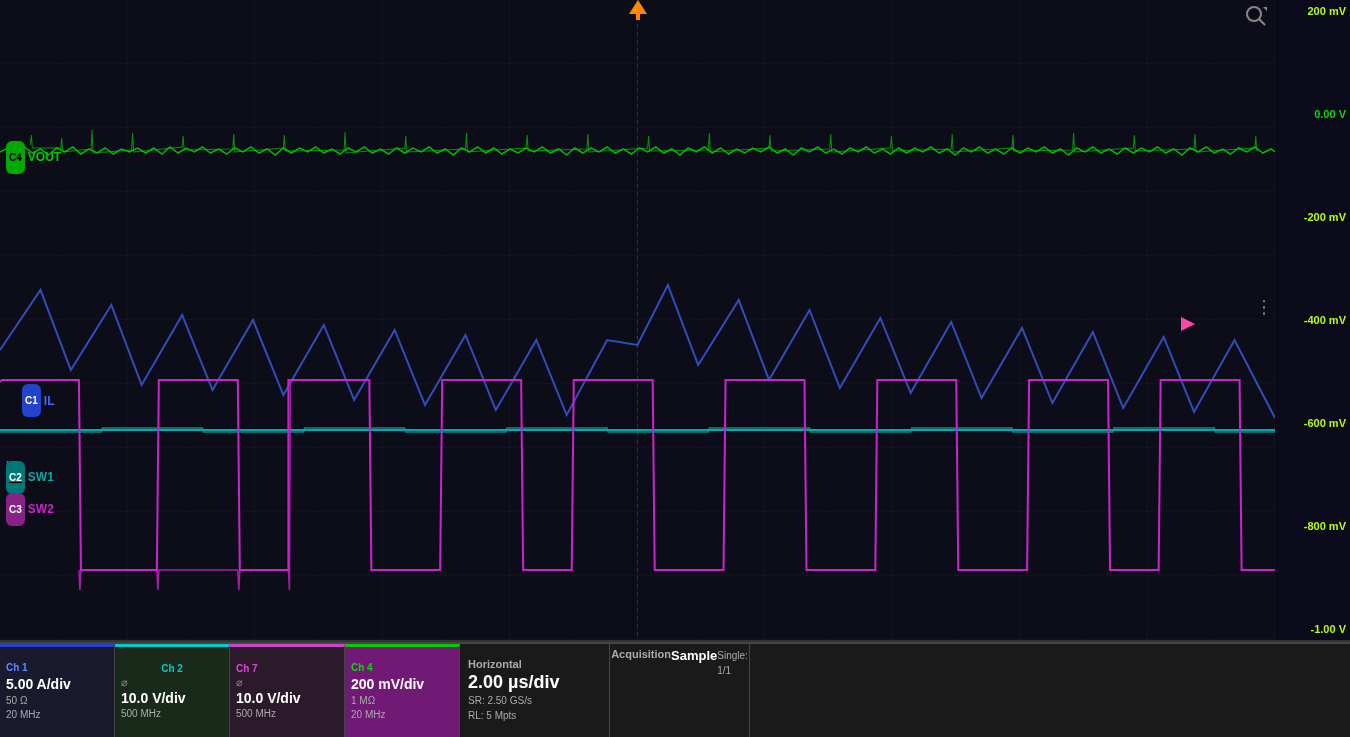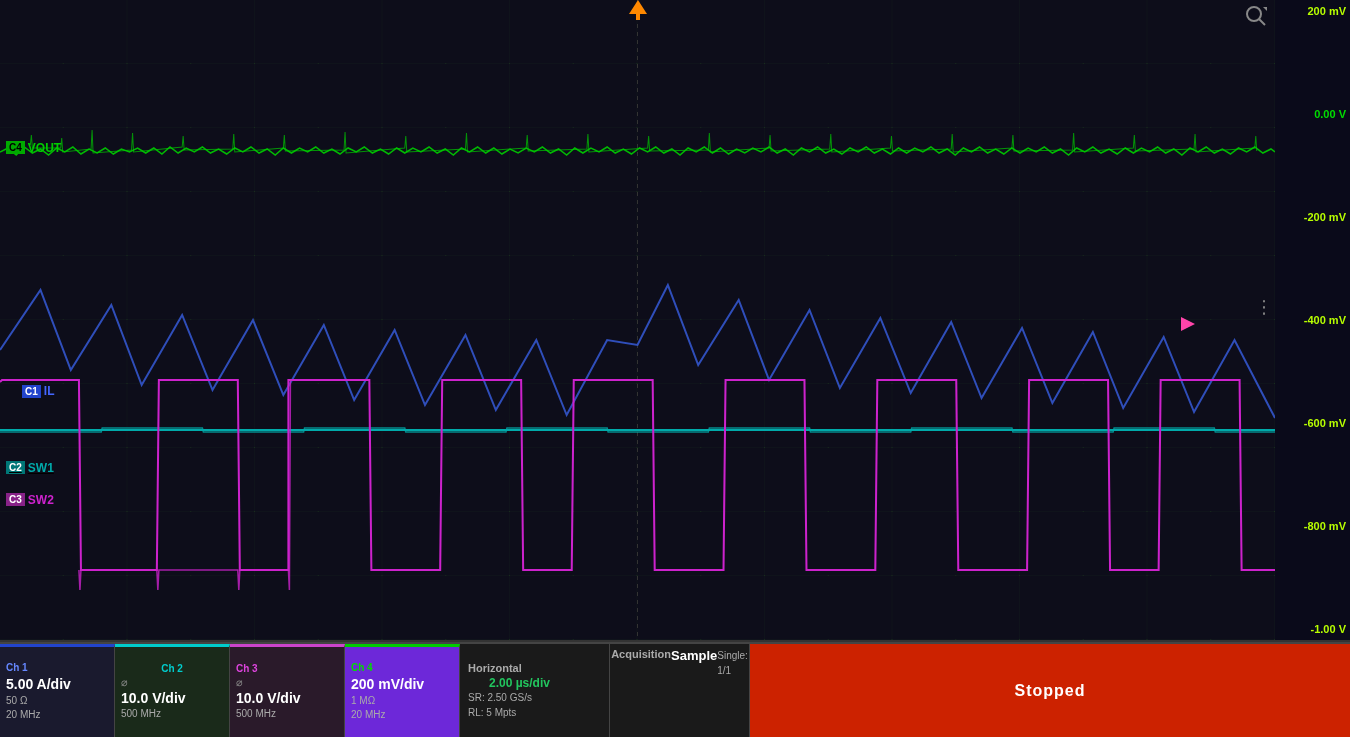--- a/index.html
+++ b/index.html
@@ -75,21 +75,21 @@
       border-right: 1px solid #444;
       padding: 4px 6px;
       display: flex;
       flex-direction: column;
       justify-content: center;
     }
 
     .ch1-box { background: #1a1a2e; border-top: 3px solid #2244cc; }
     .ch2-box { background: #1a2a1a; border-top: 3px solid #00cccc; }
     .ch3-box { background: #2a1a2a; border-top: 3px solid #cc44cc; }
-    .ch4-box { background: #6d28d9; border-top: 3px solid #00cc00; }
+    .ch4-box { background: #701a75; border-top: 3px solid #00cc00; }
 
     .ch-label {
       font-size: 10px;
       font-weight: bold;
       margin-bottom: 2px;
     }
     .ch1-label { color: #6688ff; }
     .ch2-label { color: #00cccc; text-align: center; }
     .ch3-label { color: #dd44dd; }
     .ch4-label { color: #00dd00; }
@@ -132,24 +132,23 @@
       flex-direction: column;
       justify-content: center;
     }
     #horizontal-box .box-title {
       font-size: 11px;
       color: #aaa;
       margin-bottom: 2px;
       font-weight: bold;
     }
     #horizontal-box .box-value {
-      font-size: 12px;
-      color: #22c55e;
-      font-weight: bold;
-      margin-left: 21px;
+      font-size: 18px;
+      color: #ffffff;
+      font-weight: bold;
     }
     #horizontal-box .box-sub {
       font-size: 10px;
       color: #aaa;
       line-height: 1.5;
     }
 
     
     #trigger-box {
       width: 130px;
@@ -263,22 +262,22 @@
       font-size: 11px;
       font-weight: bold;
       display: flex;
       align-items: center;
       gap: 3px;
       z-index: 5;
     }
 
     .label-badge {
       font-size: 9px;
-      padding: 1px 3px;
-      border-radius: 0;
+      padding: 11px 3px;
+      border-radius: 6px;
       font-weight: bold;
     }
 
     
     #search-icon {
       position: absolute;
       top: 5px;
       right: 8px;
       z-index: 10;
       color: #888;
@@ -403,21 +402,21 @@
     </div>
 
     <div class="channel-box ch2-box">
       <div class="ch-label ch2-label">Ch 2</div>
       <div style="font-size:11px;color:#888;">⌀</div>
       <div class="ch-value">10.0 V/div</div>
       <div class="ch-sub">500 MHz</div>
     </div>
 
     <div class="channel-box ch3-box">
-      <div class="ch-label ch3-label">Ch 3</div>
+      <div class="ch-label ch3-label">Ch 7</div>
       <div style="font-size:11px;color:#888;">⌀</div>
       <div class="ch-value">10.0 V/div</div>
       <div class="ch-sub">500 MHz</div>
     </div>
 
     <div class="channel-box ch4-box">
       <div class="ch-label ch4-label">Ch 4</div>
       <div class="ch-value">200 mV/div</div>
       <div class="ch-sub">1 MΩ</div>
       <div class="ch-sub">20 MHz</div>
@@ -431,19 +430,16 @@
       <div class="box-sub">RL: 5 Mpts</div>
     </div>
 
 
     <div id="acquisition-box">
       <div class="box-title">Acquisition</div>
       <div class="box-value">Sample</div>
       <div class="box-sub">Single: 1/1</div>
     </div>
 
-    <div id="stopped-btn">
-      <span>Stopped</span>
-    </div>
 
   </div>
 
 </div>
 
 </body></html>

